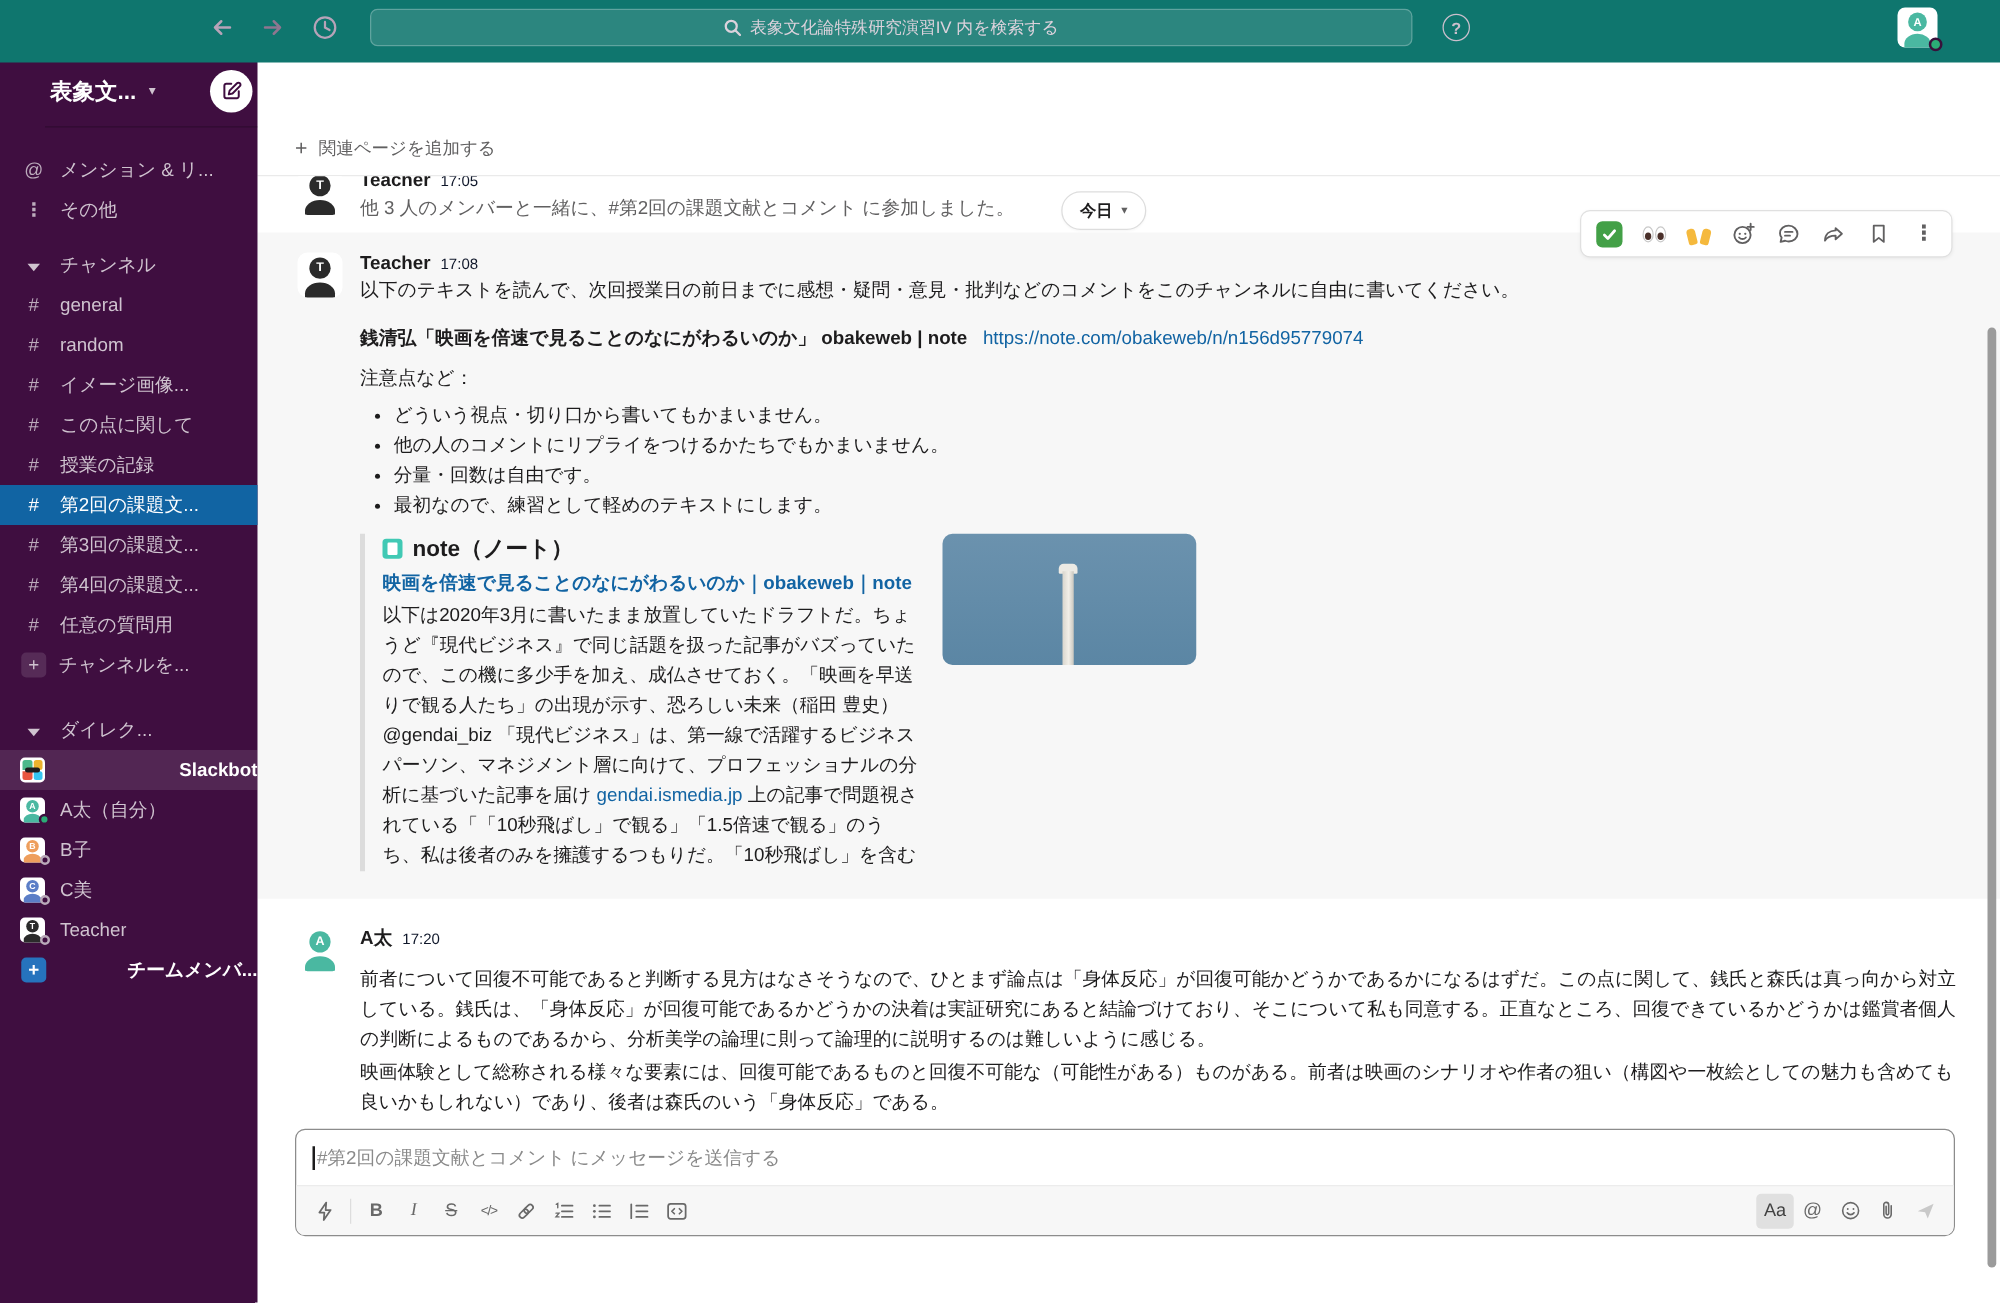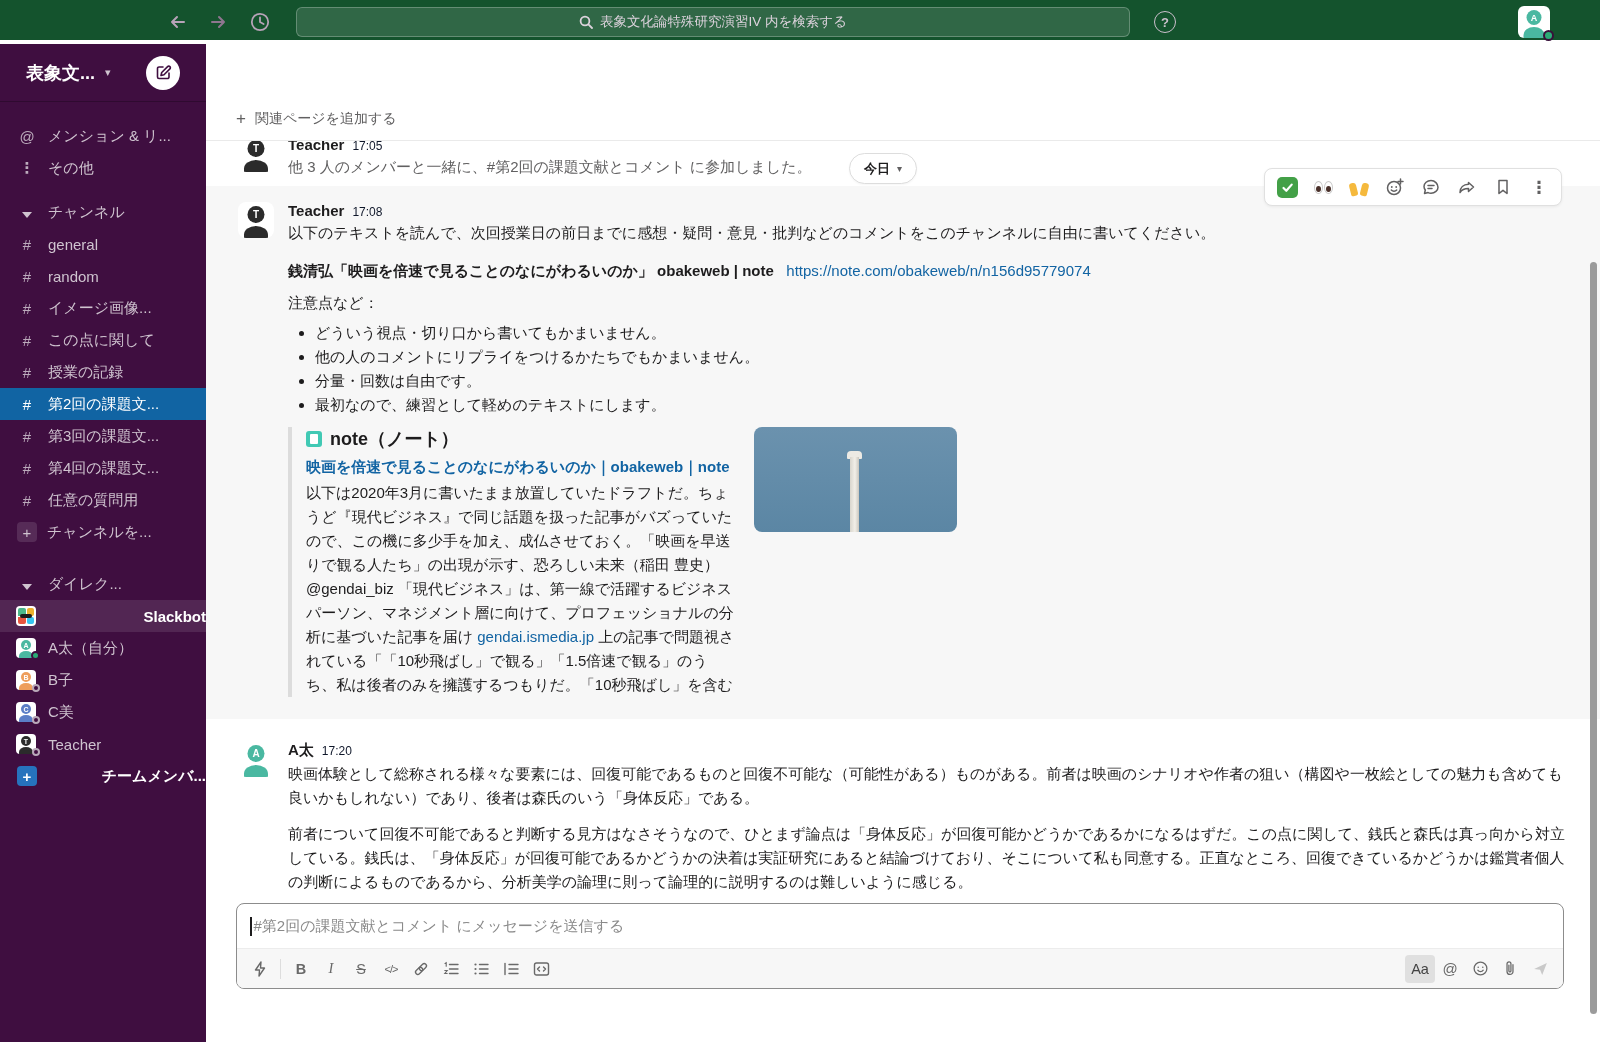--- a/index.html
+++ b/index.html
@@ -1,39 +1,39 @@
 <!DOCTYPE html>
 <html><head>
 <meta charset="utf-8">
 <style>
   * { margin:0; padding:0; box-sizing:border-box; }
   html,body { width:1600px; height:1042px; overflow:hidden; background:#fff;
     font-family:"Liberation Sans","DejaVu Sans",sans-serif; }
 
   
-  #topbar { position:absolute; left:0; top:0; width:1600px; height:40px; background:#14532d; z-index:30; }
+  #topbar { position:absolute; left:0; top:0; width:1600px; height:50px; background:#0f766e; z-index:30; }
   .nav-arrow { position:absolute; top:10px; width:24px; height:24px; color:#A892A9; font-size:20px;
     display:flex; align-items:center; justify-content:center; }
   #search-bar { position:absolute; left:296px; top:7px; width:834px; height:30px;
     background:rgba(255,255,255,0.12); border:1px solid rgba(255,255,255,0.25); border-radius:6px;
     display:flex; align-items:center; justify-content:center; gap:7px; color:#DCD2DC; font-size:13.5px; }
   #help-btn { position:absolute; left:1154px; top:11px; width:22px; height:22px; border:1.7px solid #CBBFCC;
     border-radius:50%; color:#CBBFCC; font-size:13px; font-weight:bold; display:flex; align-items:center; justify-content:center; }
   #topbar-avatar { position:absolute; left:1518px; top:6px; }
 
   
   .avatar { position:relative; background:#fff; border-radius:6px; overflow:hidden; flex:none; }
   .avatar .head { position:absolute; left:50%; transform:translateX(-50%); border-radius:50%;
     display:flex; align-items:center; justify-content:center; color:#fff; font-weight:bold; }
   .avatar .bod { position:absolute; left:50%; transform:translateX(-50%); border-radius:50% 50% 6% 6%/62% 62% 6% 6%; }
   .presence { position:absolute; border-radius:50%; }
 
   
   #sidebar { position:absolute; left:0; top:44px; width:206px; height:998px; background:#3F0E40; z-index:20; color:#CFC3CF; }
-  #ws-header { height:58px; border-bottom:1px solid rgba(0,0,0,0.25); display:flex; align-items:center; padding:0 26px; }
+  #ws-header { height:58px; border-bottom:1px solid rgba(0,0,0,0.25); display:flex; align-items:center; padding:0 4px;margin-left:36px; }
   #ws-name { color:#fff; font-weight:bold; font-size:18px; }
   #ws-chevron { color:#CFC3CF; font-size:11px; margin-left:10px; flex:1; }
   #compose-btn { width:34px; height:34px; background:#fff; border-radius:50%; display:flex; align-items:center; justify-content:center; }
   .sb-item { height:32px; display:flex; align-items:center; padding-left:16px; font-size:15px; color:#CFC3CF; }
   .sb-icn { width:22px; text-align:center; margin-right:10px; font-size:15px; color:#BCABBC; flex:none; }
   .sb-label { white-space:nowrap; overflow:hidden; }
   .sb-item.selected { background:#1164A3; color:#fff; }
   .sb-item.selected .sb-icn { color:#fff; }
   .sb-item.unread { color:#fff; font-weight:bold;justify-content:space-between; }
   .sb-item.hovered { background:rgba(255,255,255,0.10); }
@@ -438,22 +438,22 @@
       <div class="msg">
         <div class="msg-avatar avatar" style="width:36px;height:36px;border-radius:8px;">
           <div class="head" style="width:17px;height:17px;top:4px;background:#4AB8A1;font-size:10px;">A</div>
           <div class="bod" style="width:24px;height:14px;bottom:-2px;background:#4AB8A1;"></div>
         </div>
         <div class="msg-body">
           <div class="msg-head">
             <span class="sender">A太</span>
             <span class="tstamp">17:20</span>
           </div>
+          <div class="msg-text para2">前者について回復不可能であると判断する見方はなさそうなので、ひとまず論点は「身体反応」が回復可能かどうかであるかになるはずだ。この点に関して、銭氏と森氏は真っ向から対立している。銭氏は、「身体反応」が回復可能であるかどうかの決着は実証研究にあると結論づけており、そこについて私も同意する。正直なところ、回復できているかどうかは鑑賞者個人の判断によるものであるから、分析美学の論理に則って論理的に説明するのは難しいように感じる。</div>
           <div class="msg-text">映画体験として総称される様々な要素には、回復可能であるものと回復不可能な（可能性がある）ものがある。前者は映画のシナリオや作者の狙い（構図や一枚絵としての魅力も含めても良いかもしれない）であり、後者は森氏のいう「身体反応」である。</div>
-          <div class="msg-text para2">前者について回復不可能であると判断する見方はなさそうなので、ひとまず論点は「身体反応」が回復可能かどうかであるかになるはずだ。この点に関して、銭氏と森氏は真っ向から対立している。銭氏は、「身体反応」が回復可能であるかどうかの決着は実証研究にあると結論づけており、そこについて私も同意する。正直なところ、回復できているかどうかは鑑賞者個人の判断によるものであるから、分析美学の論理に則って論理的に説明するのは難しいように感じる。</div>
         </div>
       </div>
     </div>
   </div>
 
   <div id="composer">
     <div id="composer-input">
       <span class="caret"></span>
       <span id="composer-ph">#第2回の課題文献とコメント にメッセージを送信する</span>
     </div>

